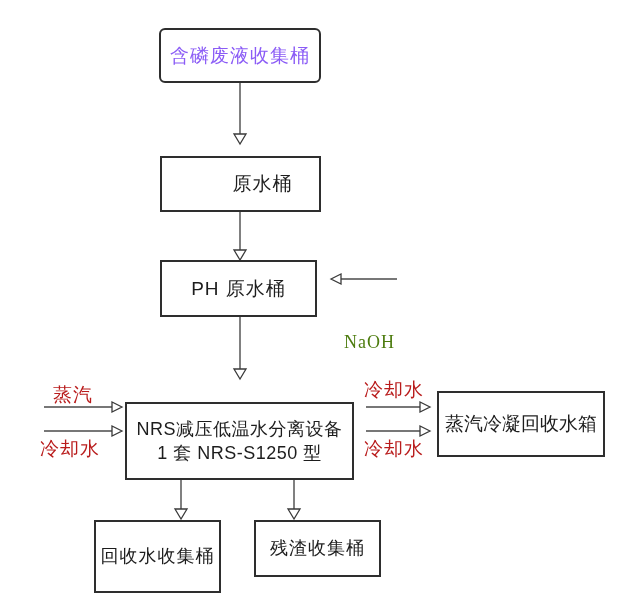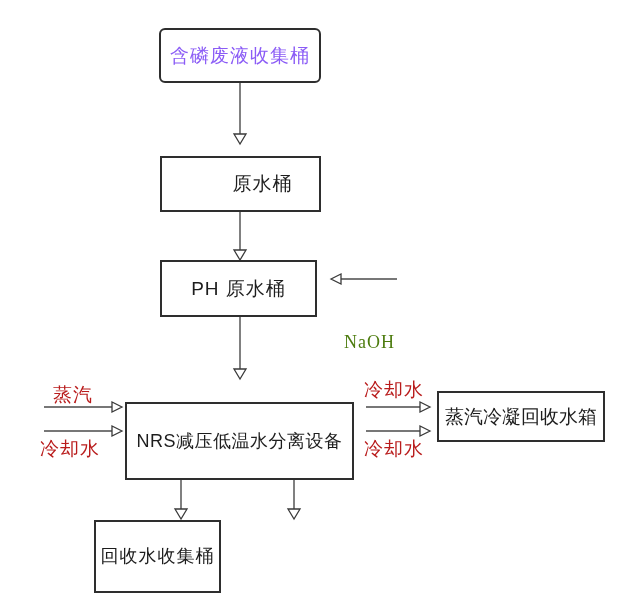--- a/index.html
+++ b/index.html
@@ -28,21 +28,21 @@
     color: #1d1d1d;
     font-size: 19px;
     letter-spacing: 1px;
     line-height: 1.35;
   }
   .node.red-text { color: #8b5cf6; border-radius: 6px; }
   .node-waste     { left: 159px; top: 28px;  width: 162px; height: 55px; }
   .node-raw       { left: 160px; top: 156px; width: 161px; height: 56px; padding-left: 44px; }
   .node-ph        { left: 160px; top: 260px; width: 157px; height: 57px; }
   .node-equipment { left: 125px; top: 380px; width: 229px; height: 78px; font-size: 18px; letter-spacing: 0.5px; margin-top: 22px; }
-  .node-tank      { left: 437px; top: 391px; width: 168px; height: 51px; font-size: 19px; letter-spacing: 0px; }
+  .node-tank      { left: 437px; top: 391px; width: 168px; height: 66px; font-size: 19px; letter-spacing: 0px; }
   .node-recovered { left: 94px;  top: 520px; width: 127px; height: 73px; font-size: 18px; }
   .node-residue   { left: 254px; top: 520px; width: 127px; height: 57px; font-size: 18px; }
 
   .flow-label {
     position: absolute;
     color: #b91c1c;
     font-size: 19px;
     letter-spacing: 1px;
     white-space: nowrap;
   }
@@ -135,30 +135,34 @@
   <div class="node node-raw">
     <span>原水桶</span>
   </div>
 
   <div class="node node-ph">
     <span>PH 原水桶</span>
   </div>
 
   <div class="node node-equipment">
     <span>NRS减压低温水分离设备</span>
+    <span>1 套 NRS-S1250 型</span>
   </div>
 
   <div class="node node-tank">
     <span>蒸汽冷凝回收水箱</span>
   </div>
 
   <div class="node node-recovered">
     <span>回收水收集桶</span>
   </div>
 
+  <div class="node node-residue">
+    <span>残渣收集桶</span>
+  </div>
 
   <span class="flow-label lbl-steam-in">蒸汽</span>
   <span class="flow-label lbl-cooling-in">冷却水</span>
   <span class="flow-label lbl-cooling-out-top">冷却水</span>
   <span class="flow-label lbl-cooling-out-bottom">冷却水</span>
   <span class="lbl-naoh">NaOH</span>
 
 </div>
 
 </body></html>

